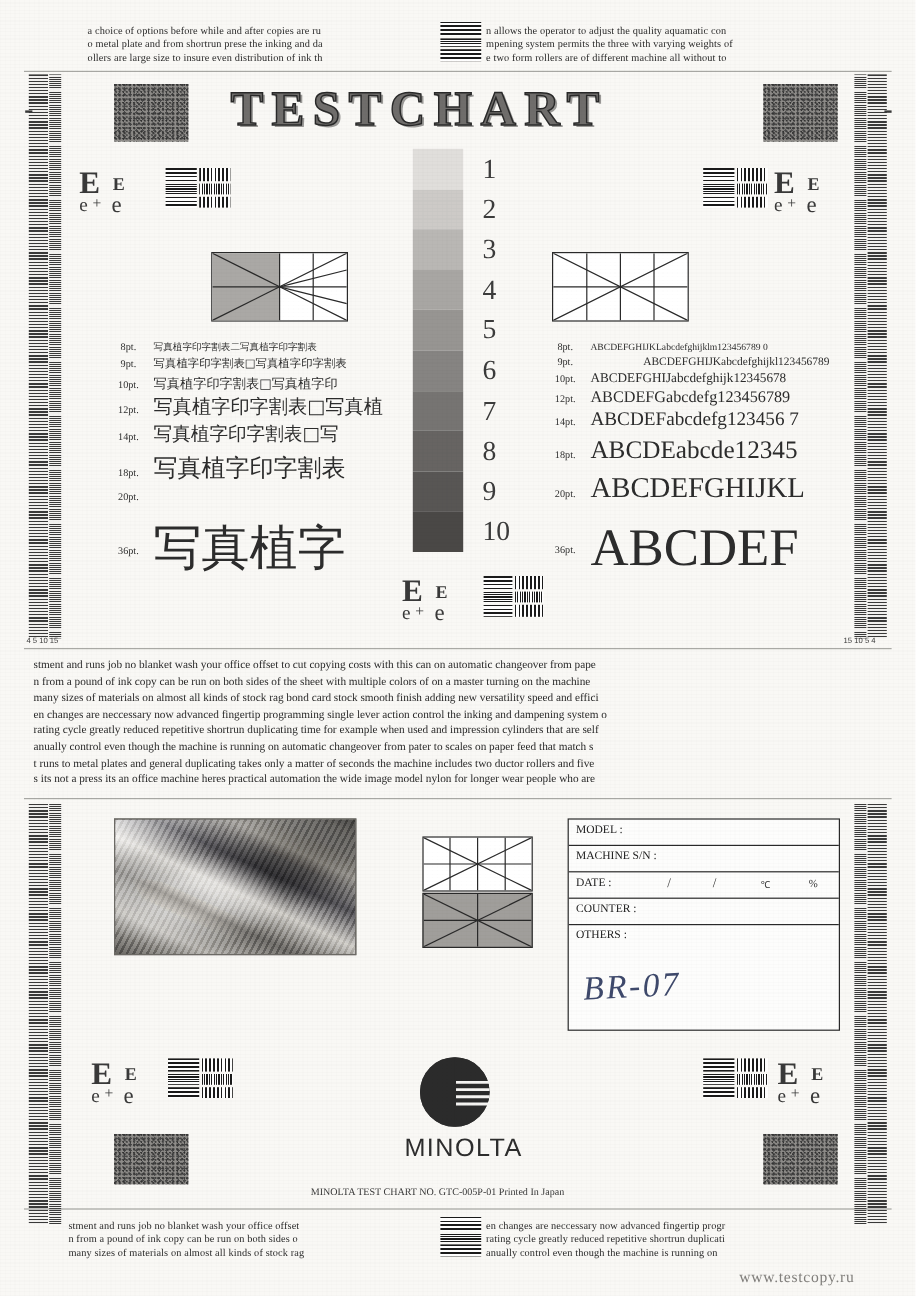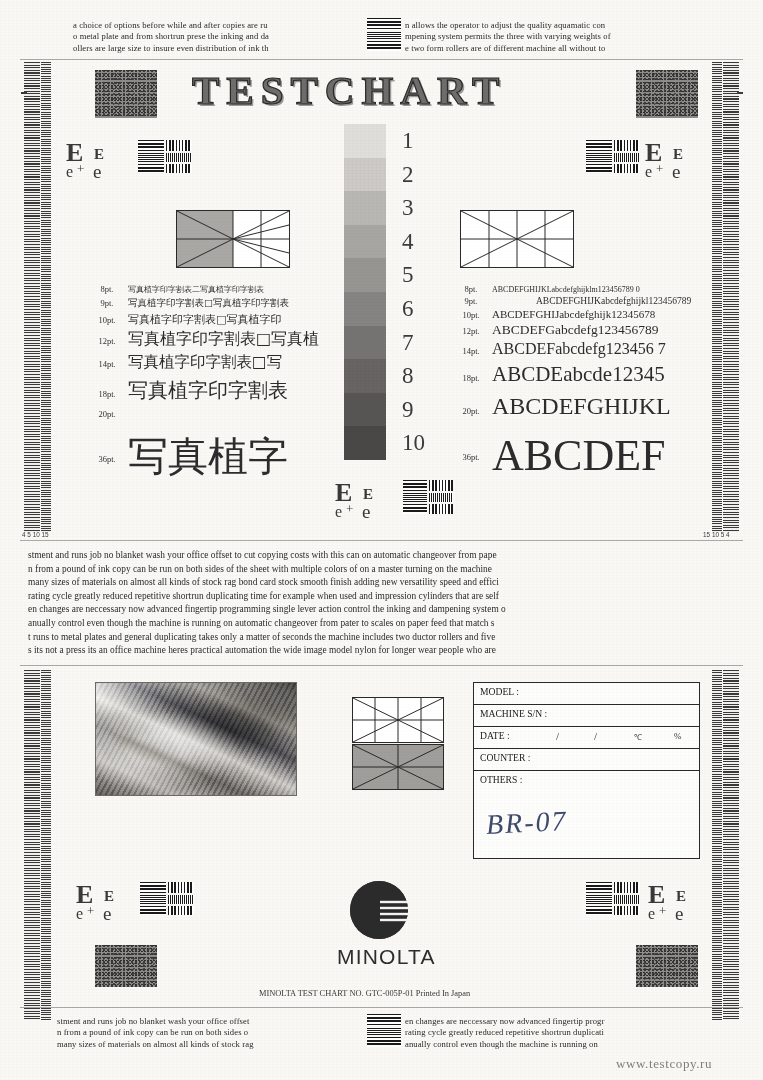--- a/index.html
+++ b/index.html
@@ -407,22 +407,22 @@
   <div class="abs linepatch vthin" style="left:429px;top:493px;width:24px;height:9px;"></div>
   <div class="abs linepatch" style="left:403px;top:504px;width:24px;height:10px;"></div>
   <div class="abs linepatch vert" style="left:429px;top:504px;width:24px;height:10px;"></div>
 
   <div class="hair" style="left:20px;top:540px;width:723px;"></div>
 
   <div class="abs" style="left:28px;top:549px;width:706px;">
     <div class="paraline">stment and runs job no blanket wash your office offset to cut copying costs with this can on automatic changeover from pape</div>
     <div class="paraline">n from a pound of ink copy can be run on both sides of the sheet with multiple colors of on a master turning on the machine</div>
     <div class="paraline">many sizes of materials on almost all kinds of stock rag bond card stock smooth finish adding new versatility speed and effici</div>
+    <div class="paraline">en changes are neccessary now advanced fingertip programming single lever action control the inking and dampening system o</div>
     <div class="paraline">rating cycle greatly reduced repetitive shortrun duplicating time for example when used and impression cylinders that are self</div>
-    <div class="paraline">en changes are neccessary now advanced fingertip programming single lever action control the inking and dampening system o</div>
     <div class="paraline">anually control even though the machine is running on automatic changeover from pater to scales on paper feed that match s</div>
     <div class="paraline">t runs to metal plates and general duplicating takes only a matter of seconds the machine includes two ductor rollers and five</div>
     <div class="paraline">s its not a press its an office machine heres practical automation the wide image model nylon for longer wear people who are</div>
   </div>
 
   <div class="hair" style="left:20px;top:665px;width:723px;"></div>
 
   <div class="abs sideruler" style="left:24px;top:670px;width:16px;height:350px;"></div>
   <div class="abs sideruler fine" style="left:41px;top:670px;width:10px;height:350px;"></div>
   <div class="abs sideruler fine" style="left:712px;top:670px;width:10px;height:350px;"></div>

